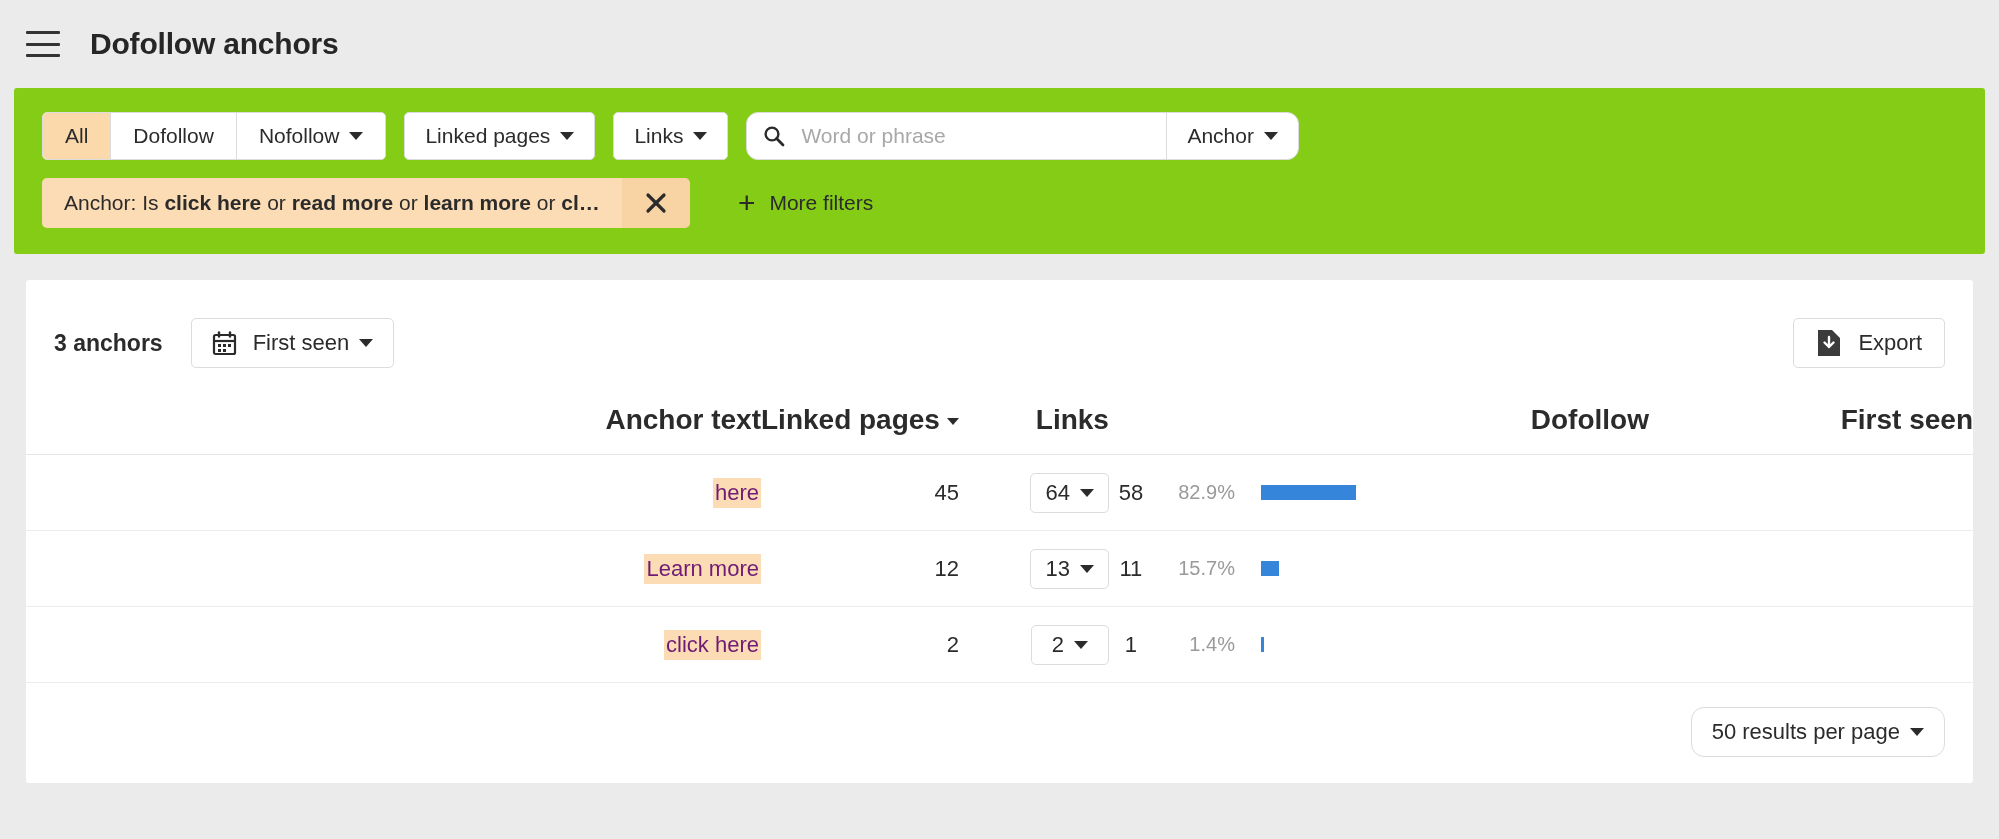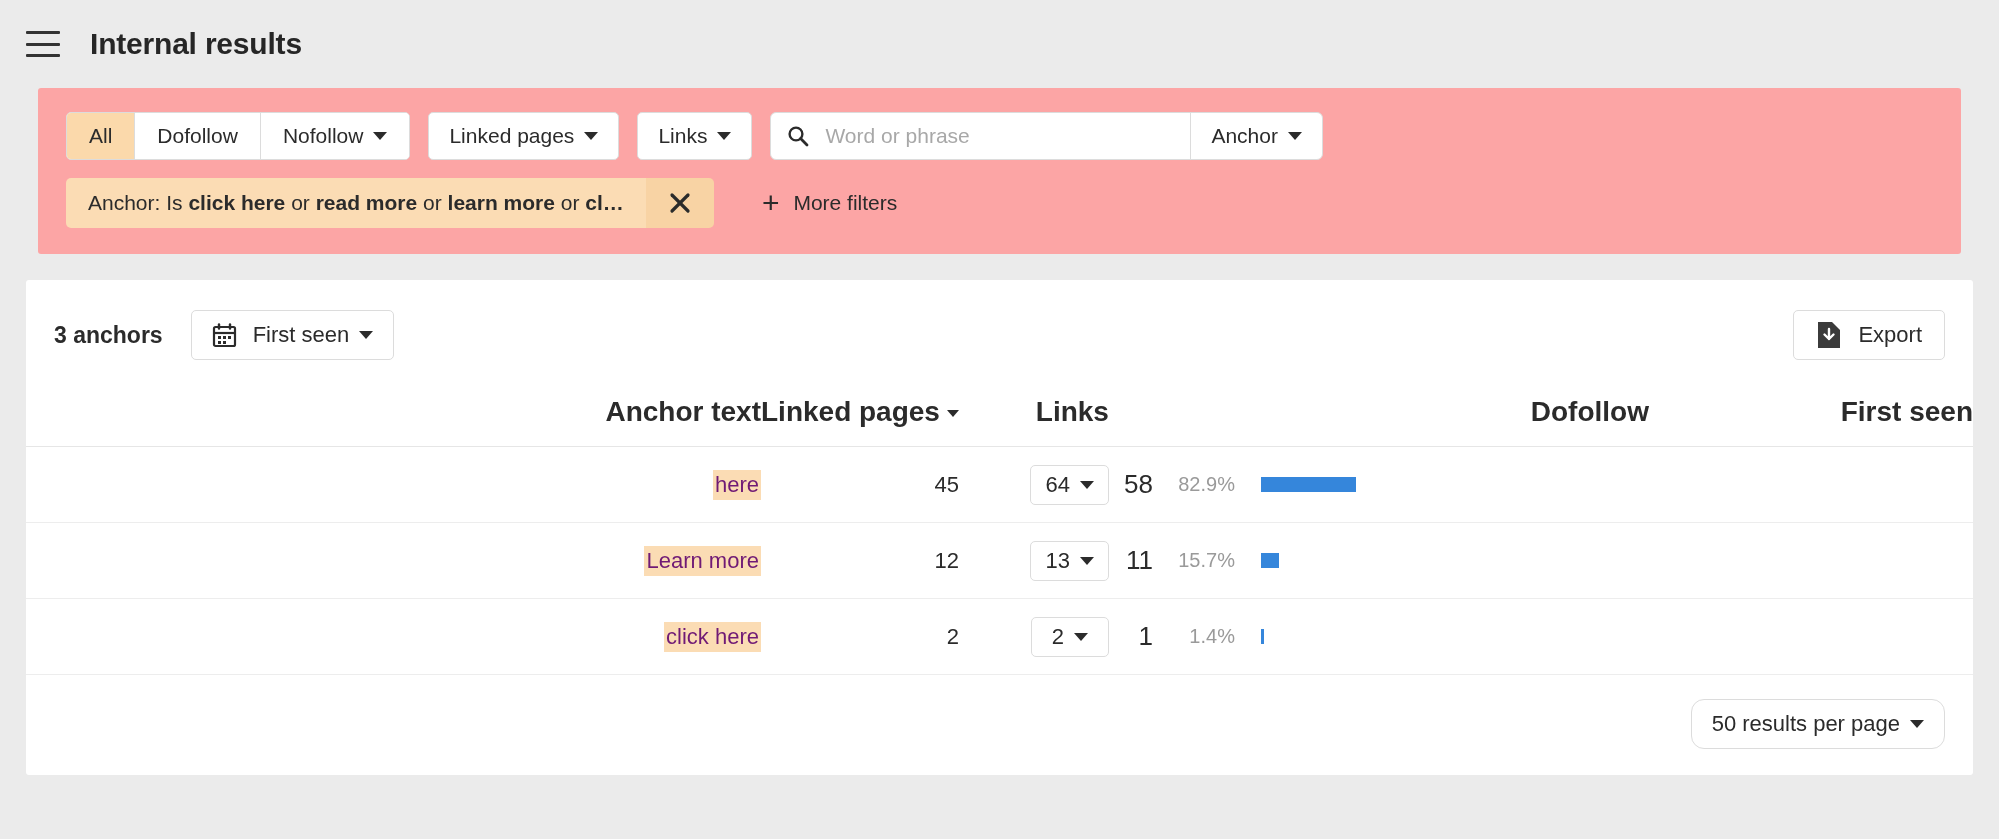--- a/index.html
+++ b/index.html
@@ -29,22 +29,22 @@
   .hamburger span { display: block; height: 3px; width: 34px; background: #333; border-radius: 1px; }
   .page-title {
     font-size: 30px;
     font-weight: bold;
     color: #262626;
     letter-spacing: -0.2px;
   }
 
   
   .filters-card {
-    margin: 0 38px;
-    background: #fca5a5;
+    margin: 0 14px;
+    background: #84cc16;
     border-radius: 3px;
     padding: 24px 28px 26px 28px;
   }
   .filter-row { display: flex; align-items: center; }
   .filter-row + .filter-row { margin-top: 18px; }
 
   .seg {
     display: flex;
     border: 1px solid #dcdcdc;
     border-radius: 5px;
@@ -86,21 +86,21 @@
     color: #2b2b2b;
     cursor: pointer;
     white-space: nowrap;
   }
 
   .searchgroup {
     display: flex;
     margin-left: 18px;
     height: 48px;
     border: 1px solid #dcdcdc;
-    border-radius: 6px;
+    border-radius: 12px;
     overflow: hidden;
     background: #fff;
   }
   .searchbox {
     display: flex; align-items: center;
     width: 420px;
     padding: 0 16px;
     border-right: 1px solid #dcdcdc;
   }
   .search-icon { margin-right: 14px; display: flex; align-items: center; }
@@ -155,21 +155,21 @@
     color: #2b2b2b;
     cursor: pointer;
   }
   .plus { font-size: 30px; line-height: 1; margin-right: 14px; color: #2b2b2b; }
 
   
   .results-card {
     margin: 26px 26px 0 26px;
     background: #fff;
     border-radius: 3px;
-    padding: 8px 0 0 0;
+    padding: 16px 0 0 0;
   }
   .results-head {
     display: flex; align-items: center;
     padding: 22px 28px 22px 28px;
   }
   .count {
     font-size: 23px;
     font-weight: bold;
     color: #2b2b2b;
     margin-right: 28px;
@@ -246,21 +246,21 @@
     height: 40px;
     padding: 0 14px;
     border: 1px solid #dcdcdc;
     border-radius: 5px;
     background: #fff;
     font-size: 22px;
     color: #2b2b2b;
     cursor: pointer;
   }
   .dofollow-cell { display: flex; align-items: center; }
-  .df-count { font-size: 26px; color: #2b2b2b; width: 44px; text-align: right; }
+  .df-count { font-size: 22px; color: #2b2b2b; width: 44px; text-align: center; }
   .df-pct { font-size: 20px; color: #9a9a9a; margin-left: 12px; width: 70px; text-align: right; }
   .df-bar-track { margin-left: 26px; width: 240px; height: 16px; display: flex; align-items: center; }
   .df-bar { height: 15px; background: #3586db; min-width: 2px; }
 
   .table-footer {
     display: flex; justify-content: flex-end;
     padding: 24px 28px 26px 28px;
   }
   .per-page {
     display: flex; align-items: center;
@@ -287,21 +287,21 @@
 <body>
 
 <div class="page">
 
   <div class="topbar">
     <div class="hamburger">
       <span></span>
         <span></span>
         <span></span>
     </div>
-    <div class="page-title">Internal results</div>
+    <div class="page-title">Dofollow anchors</div>
   </div>
 
   <div class="filters-card">
 
     <div class="filter-row">
 
       <div class="seg">
         <div class="seg-btn active">
           <span>All</span>
         </div>

